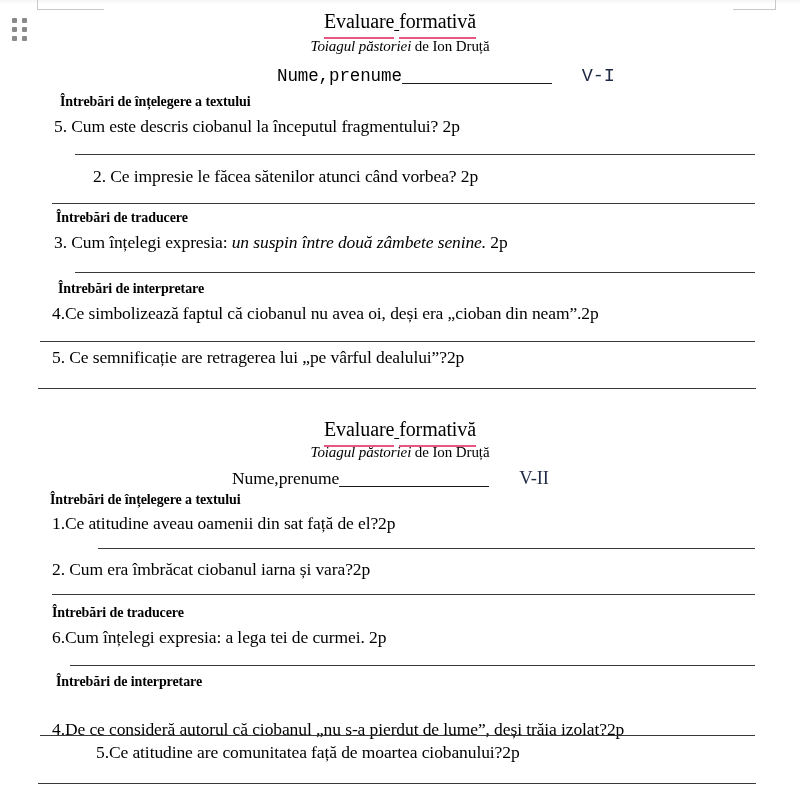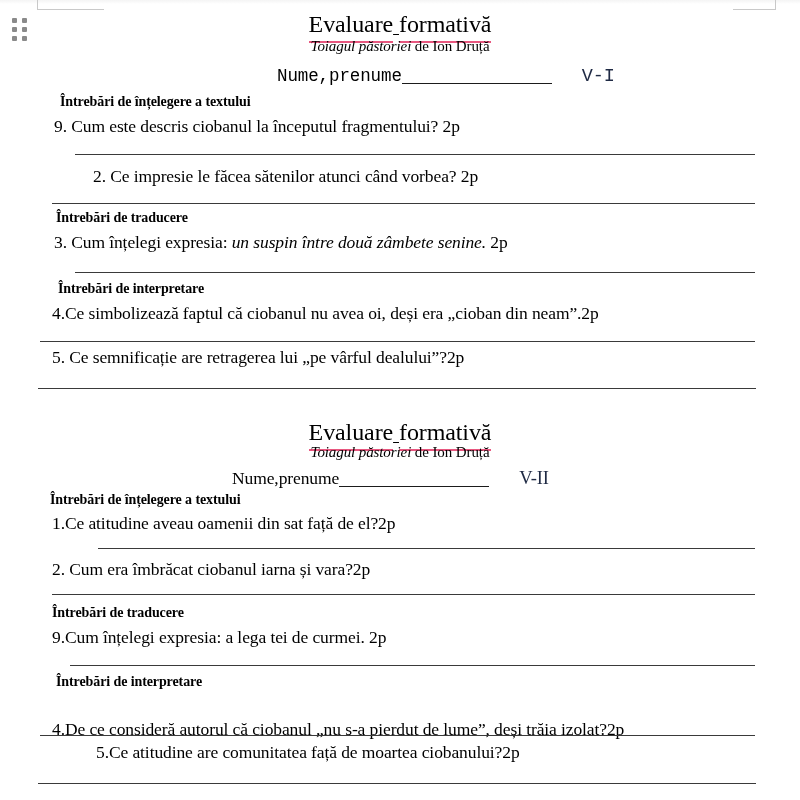--- a/index.html
+++ b/index.html
@@ -84,21 +84,21 @@
     line-height: 1.18;
     letter-spacing: -0.1px;
   }
 
   .centered {
     text-align: center;
     white-space: nowrap;
   }
 
   .title {
-    font-size: 24px;
+    font-size: 20px;
   }
   .title .ul-black {
     text-decoration: underline;
     text-decoration-thickness: 1px;
     text-underline-offset: 2px;
   }
   
   .spell {
     position: relative;
     display: inline-block;
@@ -180,21 +180,21 @@
     <div class="para centered subtitle" style="left:0;width:800px;top:38px;">
       <span class="work">Toiagul păstoriei</span><span> de Ion Druță</span>
     </div>
 
     <div class="para nameline" style="left:277px;top:66px;font-family:Liberation Mono, monospace;">
       <span>Nume,prenume</span><span class="blank"></span><span class="variant">V-I</span>
     </div>
 
     <div class="para heading" style="left:60px;top:94px;">Întrebări de înțelegere a textului</div>
 
-    <div class="para question" style="left:54px;top:116px;">9. Cum este descris ciobanul la începutul fragmentului?   2p</div>
+    <div class="para question" style="left:54px;top:116px;">5. Cum este descris ciobanul la începutul fragmentului?   2p</div>
 
     <div class="rule" style="left:75px;top:154px;width:680px;"></div>
 
     <div class="para question" style="left:54px;top:166px;margin-left:39px;">2. Ce impresie le făcea sătenilor atunci când vorbea? 2p</div>
 
     <div class="rule" style="left:52px;top:203px;width:703px;"></div>
 
     <div class="para heading" style="left:56px;top:210px;">Întrebări de traducere</div>
 
     <div class="para question" style="left:54px;top:232px;">
@@ -230,21 +230,21 @@
     <div class="para question" style="left:52px;top:513px;">1.Ce atitudine aveau oamenii din sat față de el?2p</div>
 
     <div class="rule" style="left:98px;top:548px;width:657px;"></div>
 
     <div class="para question" style="left:52px;top:559px;">2. Cum era îmbrăcat ciobanul iarna și vara?2p</div>
 
     <div class="rule" style="left:52px;top:594px;width:703px;"></div>
 
     <div class="para heading" style="left:52px;top:605px;">Întrebări de traducere</div>
 
-    <div class="para question" style="left:52px;top:627px;">9.Cum înțelegi expresia: a lega tei de curmei.  2p</div>
+    <div class="para question" style="left:52px;top:627px;">6.Cum înțelegi expresia: a lega tei de curmei.  2p</div>
 
     <div class="rule" style="left:70px;top:665px;width:685px;"></div>
 
     <div class="para heading" style="left:56px;top:674px;">Întrebări de interpretare</div>
 
     <div class="para question" style="left:52px;top:719px;">4.De ce consideră autorul că ciobanul „nu s-a pierdut de lume”, deși trăia izolat?2p</div>
 
     <div class="rule" style="left:40px;top:735px;width:715px;"></div>
 
     <div class="para question" style="left:52px;top:742px;margin-left:44px;">5.Ce atitudine are comunitatea față de moartea ciobanului?2p</div>

